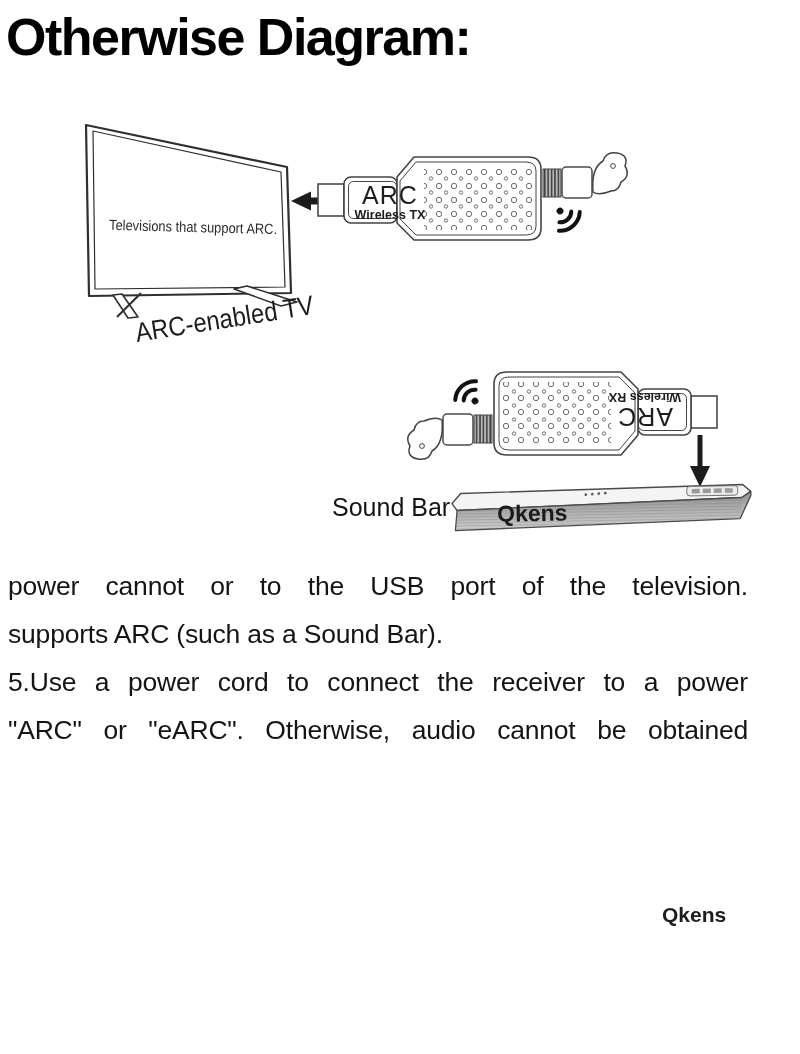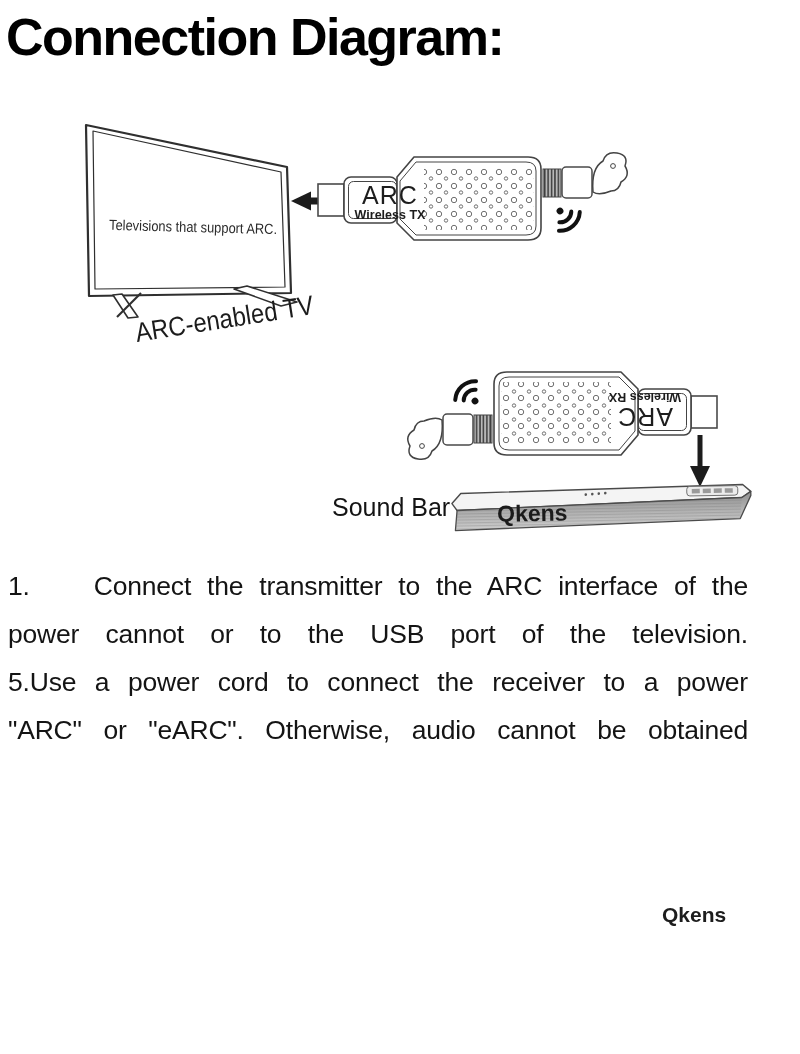--- a/index.html
+++ b/index.html
@@ -14,21 +14,21 @@
   .warn{display:inline-block;width:40px;height:35px;vertical-align:-7px;}
   .warn svg{display:block;}
   .watermark{position:absolute;left:662px;top:903px;font-size:21px;font-weight:600;color:#1d1d1d;}
   svg text{font-family:"Liberation Sans",sans-serif;}
 </style>
 </head>
 <body>
 
 <div class="page">
 
-  <div class="title">Connection Diagram:</div>
+  <div class="title">Otherwise Diagram:</div>
 
   <svg class="diagram" viewBox="0 95 800 460" width="800" height="460">
     <defs>
       <pattern id="vent" patternUnits="userSpaceOnUse" width="15" height="14">
         <circle cx="4" cy="4" r="2.7" fill="none" stroke="#6e6e6e" stroke-width="1"></circle>
         <circle cx="11" cy="10.5" r="1.7" fill="none" stroke="#6e6e6e" stroke-width="1"></circle>
       </pattern>
       <pattern id="ribs" patternUnits="userSpaceOnUse" width="3.4" height="1">
         <rect x="0" y="0" width="3.4" height="1" fill="#b8b8b8"></rect>
         <rect x="0" y="0" width="1.5" height="1" fill="#3c3c3c"></rect>
@@ -121,22 +121,22 @@
         <rect x="692" y="490.5" width="8" height="4.5" fill="#9a9a9a"></rect>
         <rect x="703" y="490.5" width="8" height="4.5" fill="#9a9a9a"></rect>
         <rect x="714" y="490.5" width="8" height="4.5" fill="#9a9a9a"></rect>
         <rect x="725" y="490.5" width="8" height="4.5" fill="#9a9a9a"></rect>
       </g>
       <text x="497" y="520" font-size="23" font-weight="bold" fill="#1b1b1b">Qkens</text>
     </g>
   </svg>
 
   <div class="textblock">
-    <div class="tline jfull">1.&nbsp;&nbsp;&nbsp;&nbsp;Connect the transmitter to the ARC interface of the</div>
     <div class="tline jfull">power cannot or to the USB port of the television.</div>
+    <div class="tline">supports ARC (such as a Sound Bar).</div>
     <div class="tline jfull">5.Use a power cord to connect the receiver to a power</div>
 
     <div class="tline jfull">"ARC" or "eARC". Otherwise, audio cannot be obtained</div>
   </div>
 
   <div class="watermark">Qkens</div>
 
 </div>
 
 </body></html>

